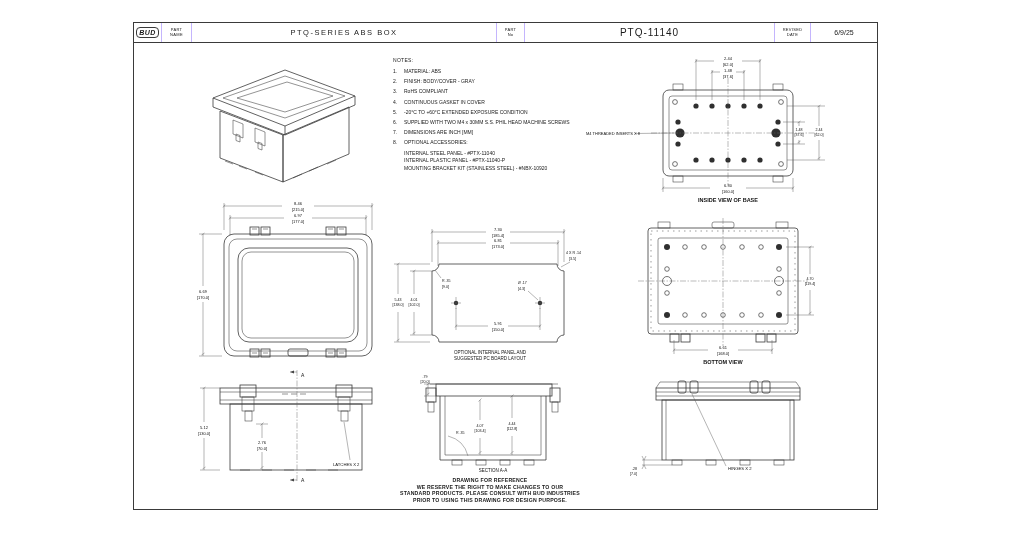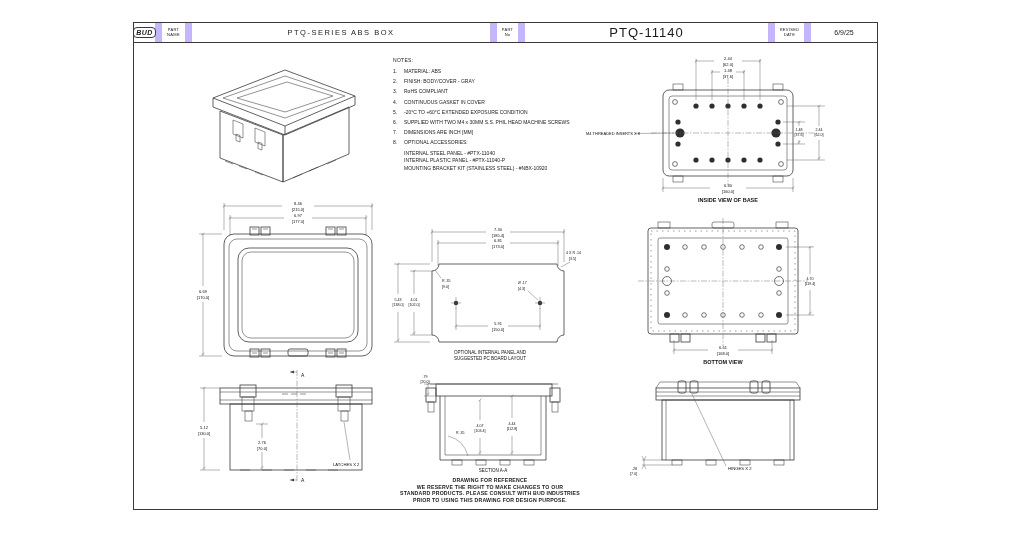--- a/index.html
+++ b/index.html
@@ -1,29 +1,29 @@
 <!DOCTYPE html>
 <html><head>
 <meta charset="utf-8">
 <style>
   html,body{margin:0;padding:0;}
   body{width:1024px;height:533px;background:#ffffff;position:relative;
        font-family:"Liberation Sans", sans-serif;color:#1a1a1a;overflow:hidden;}
   .sheet{position:absolute;left:133px;top:22px;width:745px;height:488px;
          border:1.5px solid #3a3a3a;box-sizing:border-box;background:#fff;}
   .titlebar{display:flex;height:19px;border-bottom:1.5px solid #3a3a3a;align-items:stretch;}
-  .tcell{border-right:7px solid #c4b5fd;display:flex;align-items:center;justify-content:center;box-sizing:border-box;}
+  .tcell{border-right:1px solid #c4b5fd;display:flex;align-items:center;justify-content:center;box-sizing:border-box;}
   .tcell:last-child{border-right:none;}
   .logo-cell{width:28px;}
   .logo-box{border:1.2px solid #3a3a3a;border-radius:4px;padding:0 2px;font-weight:bold;
             font-style:italic;font-size:7px;letter-spacing:.5px;line-height:9px;}
   .lbl-cell{width:30px;flex-direction:column;font-size:4px;line-height:4.5px;letter-spacing:.3px;}
   .title-cell{width:305px;font-size:7.5px;letter-spacing:1.5px;}
   .pno-cell{width:28px;}
-  .num-cell{width:250px;font-size:13px;letter-spacing:1px;}
+  .num-cell{width:250px;font-size:10px;letter-spacing:1px;}
   .rev-cell{width:36px;}
   .date-cell{flex:1;font-size:7px;}
   .view{position:absolute;}
   svg{overflow:visible;}
   .ln{fill:none;stroke:#3a3a3a;stroke-width:.8;}
   .lnt{fill:none;stroke:#3a3a3a;stroke-width:.55;}
   .dim{fill:none;stroke:#5a5a5a;stroke-width:.45;}
   .cl{fill:none;stroke:#6a6a6a;stroke-width:.45;stroke-dasharray:6 1.5 1.5 1.5;}
   .fc{fill:#2f2f2f;stroke:none;}
   .oc{fill:#fff;stroke:#3a3a3a;stroke-width:.7;}

